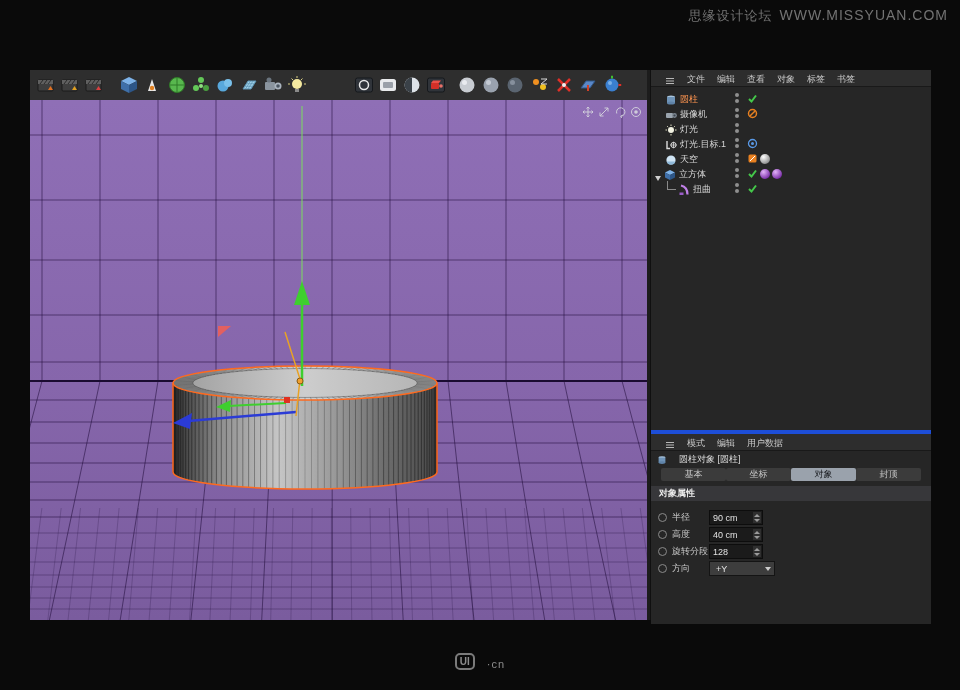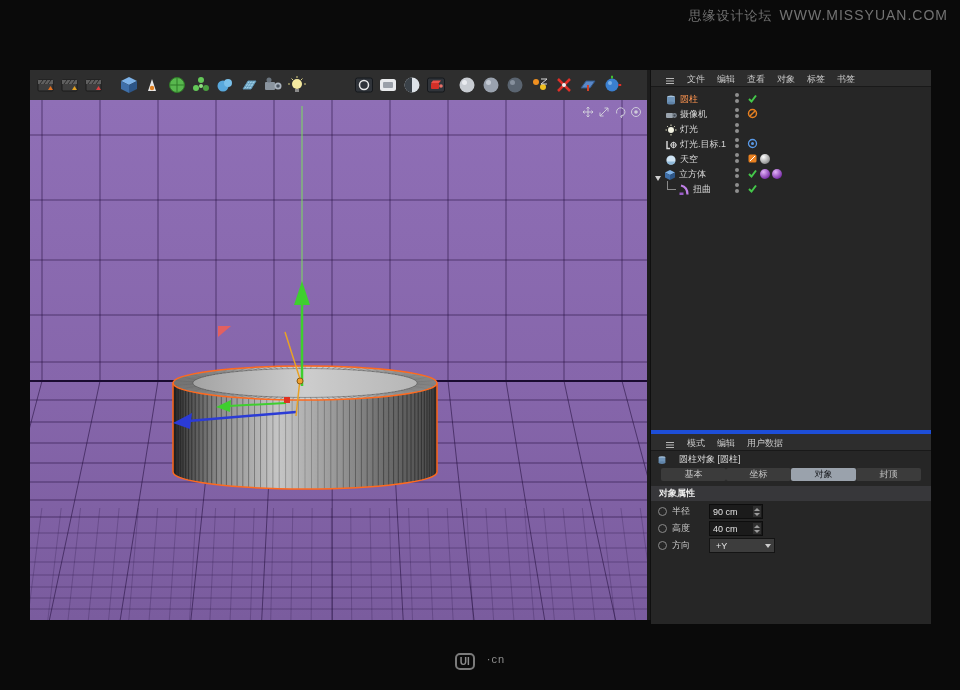--- a/index.html
+++ b/index.html
@@ -45,36 +45,36 @@
   .mat.white{background:radial-gradient(circle at 35% 30%,#ffffff,#8e8e8e 75%)}
   .mat.purple{background:radial-gradient(circle at 35% 30%,#e2b2f8,#7a2ea8 75%)}
   
   .am{position:absolute;left:0;top:360px;width:280px;height:190px;background:#262626;border-top:4px solid #1d4ed8}
   .am-title{height:17px;display:flex;align-items:center;gap:12px;padding-left:6px;font-size:9px;color:#dcdcdc;background:#262626}
   .tabs{height:18px;display:flex;align-items:flex-start;padding:0 10px}
   .tab{flex:1;height:13px;line-height:13px;text-align:center;font-size:9px;background:#3b3b3b;color:#c8c8c8;
        border-radius:2px;cursor:default}
   .tab.on{background:#9aa2ac;color:#15171b}
   .sect{height:15px;line-height:15px;background:#37373a;color:#ebebeb;font-weight:bold;font-size:9px;padding-left:8px}
-  .arows{padding-top:2px}
+  .arows{padding-top:8px}
   .arow{display:flex;align-items:center;height:17px;padding-left:7px;font-size:9px;color:#c6c6c6;position:relative}
   .aring{width:7px;height:7px;border:1px solid #8a8a8a;border-radius:50%;margin-right:5px;flex:none}
   .alabel{width:37px;flex:none;white-space:nowrap;overflow:hidden}
   .abox{width:52px;height:13px;background:#1b1b1b;border:1px solid #0d0d0d;display:flex;align-items:center;
         position:relative;color:#e2e2e2;flex:none}
   .aval{padding-left:3px;font-size:9px}
   .spin{position:absolute;right:1px;top:1px;bottom:1px;width:8px;background:#2f2f2f;display:flex;
         flex-direction:column;justify-content:space-between;align-items:center;padding:1.5px 0}
   .spin .up{width:0;height:0;border-left:3px solid transparent;border-right:3px solid transparent;border-bottom:3.5px solid #9b9b9b}
   .spin .dn{width:0;height:0;border-left:3px solid transparent;border-right:3px solid transparent;border-top:3.5px solid #9b9b9b}
   .ddbox{width:58px;height:13px;background:#3d3d3d;border:1px solid #141414;display:flex;align-items:center;
          justify-content:space-between;color:#e2e2e2;flex:none;padding:0 3px}
   .ddtri{width:0;height:0;border-left:3.5px solid transparent;border-right:3.5px solid transparent;border-top:4px solid #cccccc}
   
-  .logo{position:absolute;left:0;right:0;top:653px;display:flex;justify-content:center;align-items:flex-start;gap:12px;color:#8d8d8d}
+  .logo{position:absolute;left:0;right:0;top:653px;display:flex;justify-content:center;align-items:flex-end;gap:12px;color:#8d8d8d}
   .logo .box{border:2px solid #7b7b7b;border-radius:5px;padding:1px 3px;font-size:10px;font-weight:bold;color:#8d8d8d}
   .logo .suf{font-size:11px;letter-spacing:1px}
 </style>
 </head>
 <body>
 
 <div class="watermark">
   <span class="wm-title">思缘设计论坛</span>
   <span class="wm-url">WWW.MISSYUAN.COM</span>
 </div>
@@ -768,20 +768,31 @@
           <span class="abox">
             <span class="aval">40 cm</span>
             <span class="spin">
                 <i class="up"></i>
                 <i class="dn"></i>
               </span>
           </span>
         </div>
         <div class="arow">
           <span class="aring"></span>
+          <span class="alabel">旋转分段</span>
+          <span class="abox">
+            <span class="aval">128</span>
+            <span class="spin">
+                <i class="up"></i>
+                <i class="dn"></i>
+              </span>
+          </span>
+        </div>
+        <div class="arow">
+          <span class="aring"></span>
           <span class="alabel">方向</span>
           <span class="ddbox">
             <span class="aval">+Y</span>
             <span class="ddtri"></span>
           </span>
         </div>
       </div>
 
     </div>
   </div>

